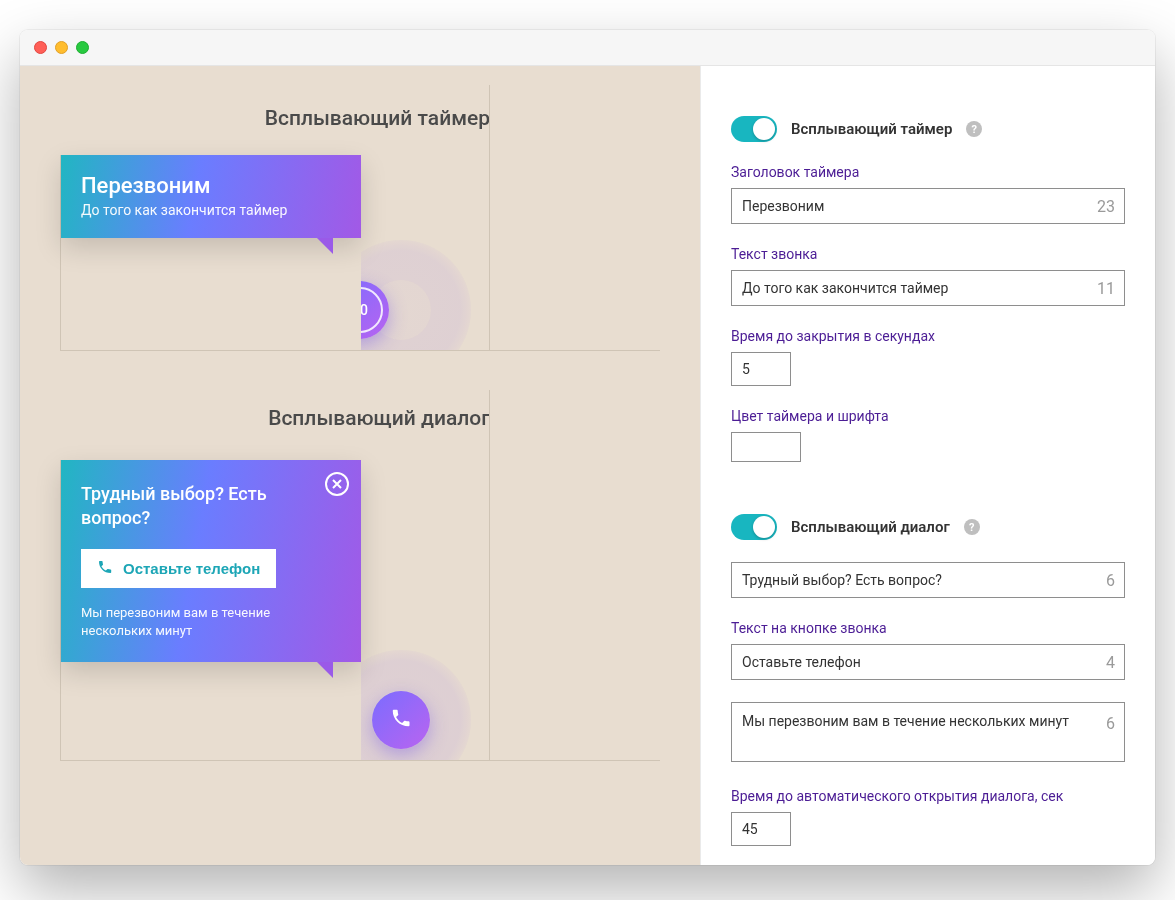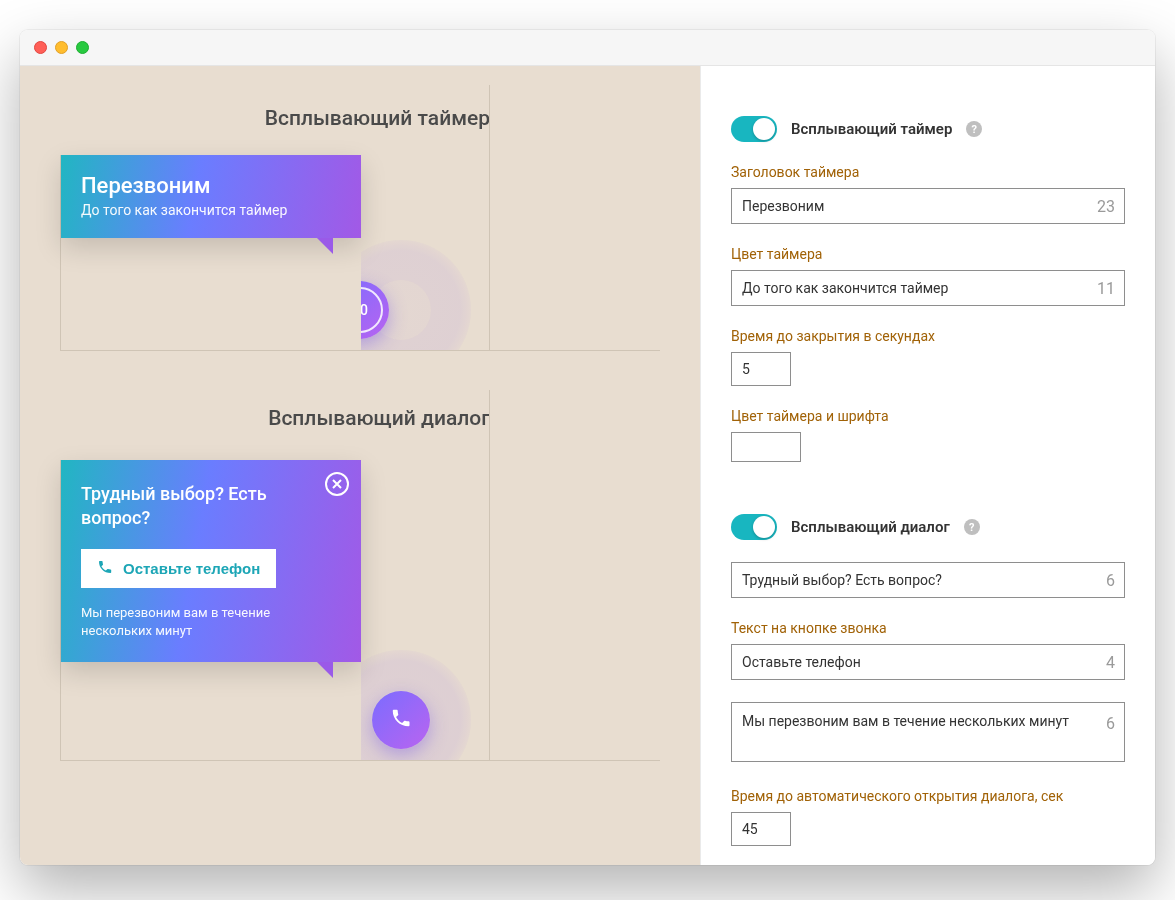--- a/index.html
+++ b/index.html
@@ -171,21 +171,21 @@
     width:16px;height:16px;border-radius:50%;background:#bfbfbf;color:#fff;
     display:inline-flex;align-items:center;justify-content:center;font-size:11px;font-weight:700;
     cursor:pointer;
   }
   .toggle{
     width:46px;height:26px;background:#18b6c0;border-radius:14px;position:relative;cursor:pointer;
     flex-shrink:0;
   }
   .toggle .knob{position:absolute;top:2px;right:2px;width:22px;height:22px;background:#fff;border-radius:50%;box-shadow:0 1px 3px rgba(0,0,0,0.25);}
   .field{margin-bottom:22px;}
-  .field-label{font-size:14px;color:#a16207;margin-bottom:8px;display:block;}
+  .field-label{font-size:14px;color:#4c1d95;margin-bottom:8px;display:block;}
   .input-wrap{position:relative;}
   .text-input, .textarea{
     width:100%; border:1px solid #8e8e8e; padding:9px 40px 9px 10px;
     font-size:14px; color:#333; font-family:inherit; outline:none;
   }
   .char-count{
     position:absolute; right:10px; top:50%; transform:translateY(-50%);
     font-size:16px; color:#9a9a9a;
   }
   .textarea{height:60px;resize:none;line-height:1.4;}
@@ -283,21 +283,21 @@
 
       <div class="field">
         <label class="field-label">Заголовок таймера</label>
         <div class="input-wrap">
           <input class="text-input" value="Перезвоним" style="">
           <span class="char-count">23</span>
         </div>
       </div>
 
       <div class="field">
-        <label class="field-label">Цвет таймера</label>
+        <label class="field-label">Текст звонка</label>
         <div class="input-wrap">
           <input class="text-input" value="До того как закончится таймер" style="">
           <span class="char-count">11</span>
         </div>
       </div>
 
       <div class="field">
         <label class="field-label">Время до закрытия в секундах</label>
         <input class="num-input" value="5" style="">
       </div>

